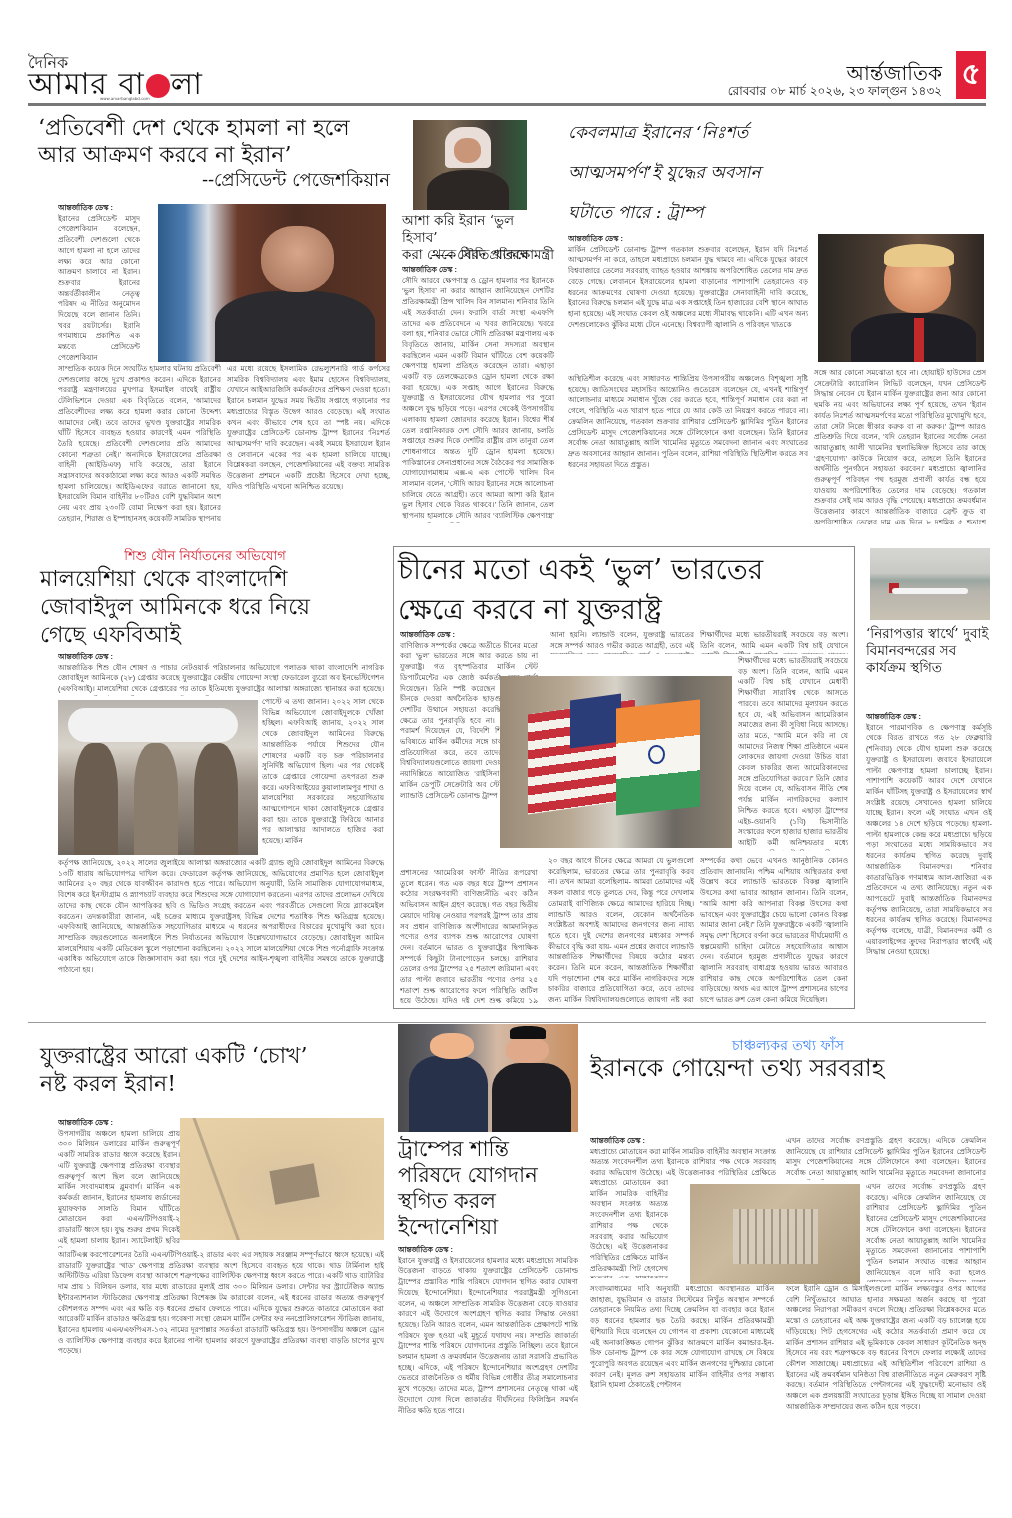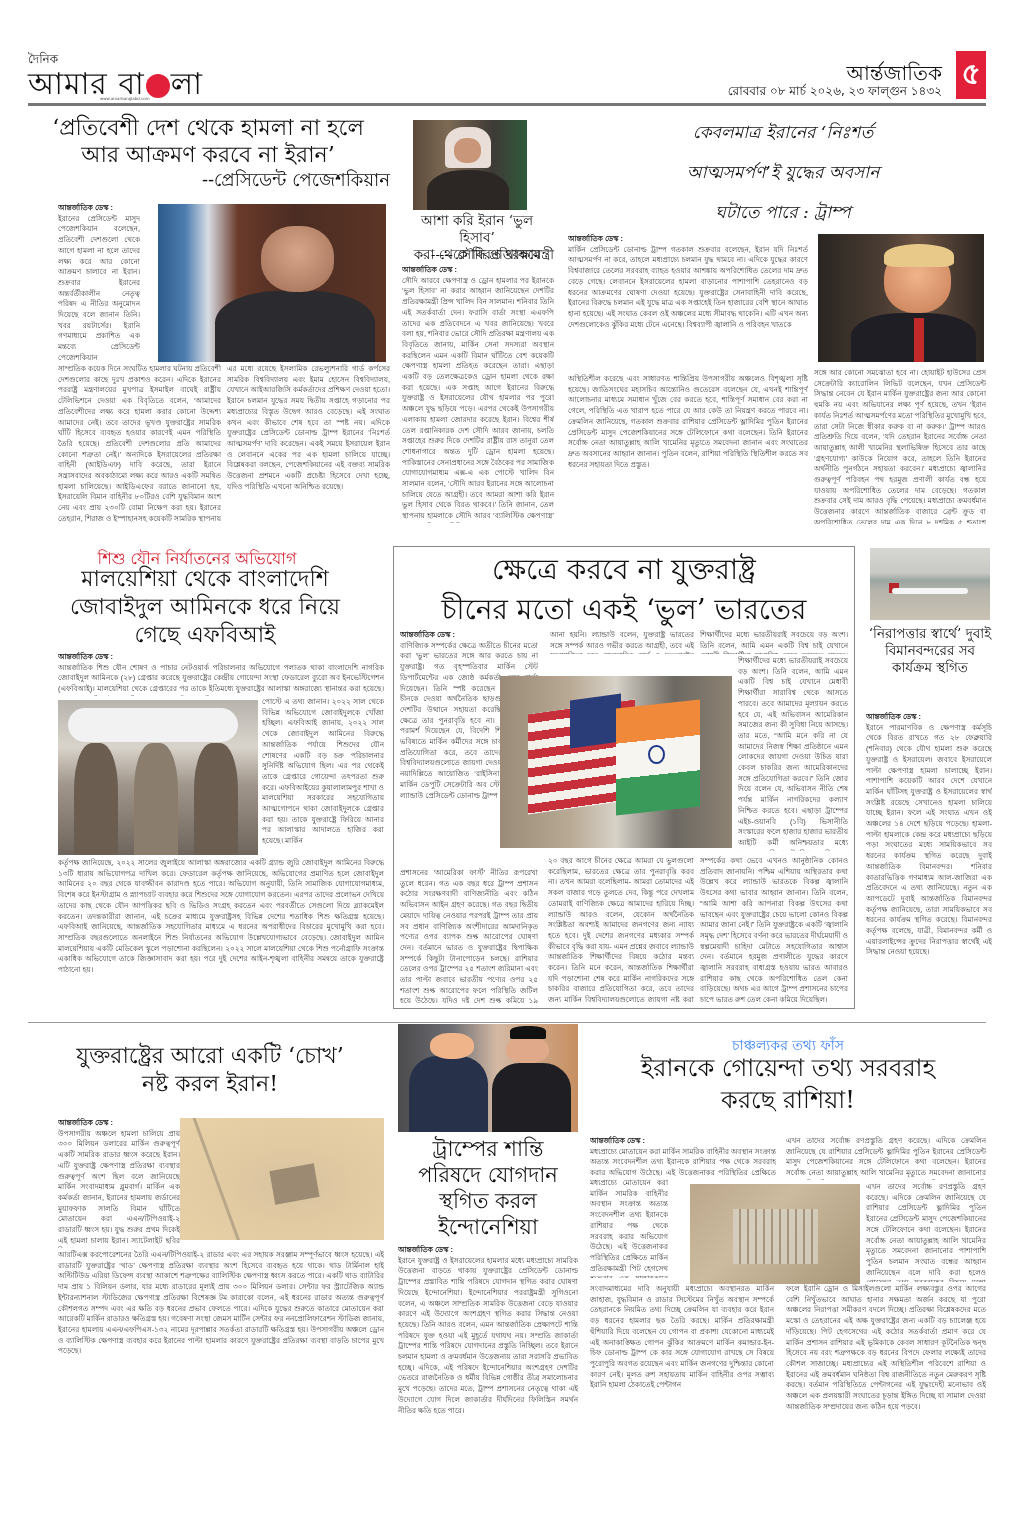--- a/index.html
+++ b/index.html
@@ -1,29 +1,29 @@
 <!DOCTYPE html>
 <html><head>
 <meta charset="utf-8">
 <style>
   * { box-sizing: border-box; margin: 0; padding: 0; }
   html, body { width: 1012px; height: 1518px; background: #ffffff; overflow: hidden; }
   body { font-family: "DejaVu Serif", serif; color: #1a1a1a; position: relative; }
 
   .abs { position: absolute; }
-  .brand-small { left: 28px; top: 50px; font-size: 12px; color: #222; font-family: "DejaVu Sans", sans-serif; }
+  .brand-small { left: 28px; top: 50px; font-size: 16px; color: #222; font-family: "DejaVu Sans", sans-serif; }
   .brand-main { left: 28px; top: 60px; font-size: 30px; font-family: "DejaVu Serif", serif; color: #111; letter-spacing: 1px; white-space: nowrap; }
   .brand-main .accent { display: inline-block; width: 24px; height: 24px; border-radius: 50%; background: #e3203a; vertical-align: middle; margin: 0 1px; }
   .brand-url { left: 100px; top: 96px; font-size: 4px; color: #555; font-family: "DejaVu Sans", sans-serif; }
   .section-label { right: 70px; top: 58px; font-size: 20px; color: #111; font-family: "DejaVu Serif", serif; }
   .date-line { right: 70px; top: 82px; font-size: 12px; color: #111; font-family: "DejaVu Sans", sans-serif; }
   .page-badge { left: 956px; top: 51px; width: 30px; height: 48px; background: #e3203a; color: #fff; font-size: 30px; font-weight: bold; text-align: center; line-height: 46px; font-family: "DejaVu Sans", sans-serif; }
   .mast-rule { left: 28px; top: 103px; width: 958px; height: 3px; background: #777; }
 
-  .headline { font-family: "DejaVu Serif", serif; color: #111; text-align: center; line-height: 1.18; }
+  .headline { font-family: "DejaVu Serif", serif; color: #111; text-align: left; line-height: 1.18; }
   .kicker { font-family: "DejaVu Serif", serif; color: #d41f2e; text-align: center; }
   .body-text { font-family: Liberation Sans, sans-serif; font-size: 7.3px; line-height: 10.7px; color: #333; text-align: justify; overflow: hidden; }
   .byline { font-weight: bold; display: block; color: #222; }
   .photo { overflow: hidden; }
 
   .boxed { border: 1px solid #888; }
   .rule-h { height: 1px; background: #999; }
 
   
   .ph-pezeshkian { background: linear-gradient(90deg, #2d5b8a 0%, #4d7db0 12%, #d8dde4 22%, #6a3a2a 35%, #4b2c22 60%, #5c3526 100%); }
@@ -133,21 +133,21 @@
   <div class="face"></div>
   <div class="hair"></div>
 </div>
 <div class="abs body-text" style="left:568px; top:374px; width:240px; height:150px;">
   <span>অস্থিতিশীল করেছে এবং সাধারণত শান্তিপ্রিয় উপসাগরীয় অঞ্চলেও বিশৃঙ্খলা সৃষ্টি হয়েছে। জাতিসংঘের মহাসচিব আন্তোনিও গুতেরেস বলেছেন যে, এখনই শান্তিপূর্ণ আলোচনার মাধ্যমে সমাধান খুঁজে বের করতে হবে, শান্তিপূর্ণ সমাধান বের করা না গেলে, পরিস্থিতি এত খারাপ হতে পারে যে আর কেউ তা নিয়ন্ত্রণ করতে পারবে না। ক্রেমলিন জানিয়েছে, গতকাল শুক্রবার রাশিয়ার প্রেসিডেন্ট ভ্লাদিমির পুতিন ইরানের প্রেসিডেন্ট মাসুদ পেজেশকিয়ানের সঙ্গে টেলিফোনে কথা বলেছেন। তিনি ইরানের সর্বোচ্চ নেতা আয়াতুল্লাহ আলি খামেনির মৃত্যুতে সমবেদনা জানান এবং সংঘাতের দ্রুত অবসানের আহ্বান জানান। পুতিন বলেন, রাশিয়া পরিস্থিতি স্থিতিশীল করতে সব ধরনের সহায়তা দিতে প্রস্তুত।</span>
 </div>
 <div class="abs body-text" style="left:814px; top:368px; width:172px; height:156px;">
   <span>সঙ্গে আর কোনো সমঝোতা হবে না। হোয়াইট হাউসের প্রেস সেক্রেটারি ক্যারোলিন লিভিট বলেছেন, যখন প্রেসিডেন্ট সিদ্ধান্ত নেবেন যে ইরান মার্কিন যুক্তরাষ্ট্রের জন্য আর কোনো হুমকি নয় এবং অভিযানের লক্ষ্য পূর্ণ হয়েছে, তখন ‘ইরান কার্যত নিঃশর্ত আত্মসমর্পণের মতো পরিস্থিতির মুখোমুখি হবে, তারা সেটা নিজে স্বীকার করুক বা না করুক।’ ট্রাম্প আরও প্রতিশ্রুতি দিয়ে বলেন, ‘যদি তেহরান ইরানের সর্বোচ্চ নেতা আয়াতুল্লাহ আলী খামেনির স্থলাভিষিক্ত হিসেবে তার কাছে ‘গ্রহণযোগ্য’ কাউকে নিয়োগ করে, তাহলে তিনি ইরানের অর্থনীতি পুনর্গঠনে সহায়তা করবেন।’ মধ্যপ্রাচ্যে জ্বালানির গুরুত্বপূর্ণ পরিবহন পথ হরমুজ প্রণালী কার্যত বন্ধ হয়ে যাওয়ায় অপরিশোধিত তেলের দাম বেড়েছে। গতকাল শুক্রবার সেই দাম আরও বৃদ্ধি পেয়েছে। মধ্যপ্রাচ্যে ক্রমবর্ধমান উত্তেজনার কারণে আন্তর্জাতিক বাজারে ব্রেন্ট ক্রুড বা অপরিশোধিত তেলের দাম এক দিনে ৮ দশমিক ৫ শতাংশ বেড়ে প্রতি ব্যারেল ৯২ দশমিক ৬৯ মার্কিন ডলারে পৌঁছেছে। এই উল্লম্ফন তেলের দামে সাপ্তাহিক প্রায় ৩০ শতাংশ বৃদ্ধি ঘটিয়েছে।</span>
 </div>
 
-<div class="abs kicker" style="left:32px; top:546px; width:330px; font-size:16px;">শিশু যৌন নির্যাতনের অভিযোগ</div>
+<div class="abs kicker" style="left:40px; top:546px; width:330px; font-size:13px;">শিশু যৌন নির্যাতনের অভিযোগ</div>
 <div class="abs headline" style="left:40px; top:565px; width:330px; font-size:22px; line-height:28px;">
   <div>মালয়েশিয়া থেকে বাংলাদেশি</div>
   <div>জোবাইদুল আমিনকে ধরে নিয়ে</div>
   <div>গেছে এফবিআই</div>
 </div>
 <div class="abs body-text" style="left:58px; top:652px; width:326px; height:44px;">
   <span class="byline">আন্তর্জাতিক ডেস্ক :</span>
   <span>আন্তর্জাতিক শিশু যৌন শোষণ ও পাচার নেটওয়ার্ক পরিচালনার অভিযোগে পলাতক থাকা বাংলাদেশি নাগরিক জোবাইদুল আমিনকে (২৮) গ্রেপ্তার করেছে যুক্তরাষ্ট্রের কেন্দ্রীয় গোয়েন্দা সংস্থা ফেডারেল ব্যুরো অব ইনভেস্টিগেশন (এফবিআই)। মালয়েশিয়া থেকে গ্রেপ্তারের পর তাকে ইতিমধ্যে যুক্তরাষ্ট্রের আলাস্কা অঙ্গরাজ্যে স্থানান্তর করা হয়েছে। শুক্রবার এফবিআইয়ের পরিচালক কাশ প্যাটেল সামাজিক যোগাযোগমাধ্যম এক্স-এ এক</span>
 </div>
 <div class="abs photo ph-fbi" style="left:58px; top:700px; width:200px; height:155px;">
@@ -158,22 +158,22 @@
 </div>
 <div class="abs body-text" style="left:262px; top:697px; width:122px; height:158px;">
   <span>পোস্টে এ তথ্য জানান। ২০২২ সাল থেকে বিভিন্ন অভিযোগে জোবাইদুলকে খোঁজা হচ্ছিল। এফবিআই জানায়, ২০২২ সাল থেকে জোবাইদুল আমিনের বিরুদ্ধে আন্তর্জাতিক পর্যায়ে শিশুদের যৌন শোষণের একটি বড় চক্র পরিচালনার সুনির্দিষ্ট অভিযোগ ছিল। এর পর থেকেই তাকে গ্রেপ্তারে গোয়েন্দা তৎপরতা শুরু করে। এফবিআইয়ের কুয়ালালামপুর শাখা ও মালয়েশিয়া সরকারের সহযোগিতায় আত্মগোপনে থাকা জোবাইদুলকে গ্রেপ্তার করা হয়। তাকে যুক্তরাষ্ট্রে ফিরিয়ে আনার পর আলাস্কার আদালতে হাজির করা হয়েছে। মার্কিন</span>
 </div>
 <div class="abs body-text" style="left:58px; top:858px; width:326px; height:160px;">
   <span>কর্তৃপক্ষ জানিয়েছে, ২০২২ সালের জুলাইয়ে আলাস্কা অঙ্গরাজ্যের একটি গ্র্যান্ড জুরি জোবাইদুল আমিনের বিরুদ্ধে ১৩টি ধারায় অভিযোগপত্র দাখিল করে। ফেডারেল কর্তৃপক্ষ জানিয়েছে, অভিযোগের প্রমাণিত হলে জোবাইদুল আমিনের ২০ বছর থেকে যাবজ্জীবন কারাদণ্ড হতে পারে। অভিযোগ অনুযায়ী, তিনি সামাজিক যোগাযোগমাধ্যম, বিশেষ করে ইনস্টাগ্রাম ও স্ন্যাপচ্যাট ব্যবহার করে শিশুদের সঙ্গে যোগাযোগ করতেন। এরপর তাদের প্রলোভন দেখিয়ে তাদের কাছ থেকে যৌন আপত্তিকর ছবি ও ভিডিও সংগ্রহ করতেন এবং পরবর্তীতে সেগুলো দিয়ে ব্ল্যাকমেইল করতেন। তদন্তকারীরা জানান, এই চক্রের মাধ্যমে যুক্তরাষ্ট্রসহ বিভিন্ন দেশের শতাধিক শিশু ক্ষতিগ্রস্ত হয়েছে। এফবিআই জানিয়েছে, আন্তর্জাতিক সহযোগিতার মাধ্যমে এ ধরনের অপরাধীদের বিচারের মুখোমুখি করা হবে। সাম্প্রতিক বছরগুলোতে অনলাইনে শিশু নির্যাতনের অভিযোগ উল্লেখযোগ্যভাবে বেড়েছে। জোবাইদুল আমিন মালয়েশিয়ায় একটি মেডিকেল স্কুলে পড়াশোনা করছিলেন। ২০২২ সালে মালয়েশিয়া থেকে শিশু পর্নোগ্রাফি সংক্রান্ত একাধিক অভিযোগে তাকে জিজ্ঞাসাবাদ করা হয়। পরে দুই দেশের আইন-শৃঙ্খলা বাহিনীর সমন্বয়ে তাকে যুক্তরাষ্ট্রে পাঠানো হয়।</span>
 </div>
 
 <div class="abs boxed" style="left:393px; top:546px; width:462px; height:463px;"></div>
 <div class="abs headline" style="left:398px; top:550px; width:452px; font-size:28px; line-height:40px;">
+  <div>চীনের মতো একই ‘ভুল’ ভারতের</div>
   <div>ক্ষেত্রে করবে না যুক্তরাষ্ট্র</div>
-  <div>চীনের মতো একই ‘ভুল’ ভারতের</div>
 </div>
 <div class="abs body-text" style="left:400px; top:630px; width:138px; height:235px;">
   <span class="byline">আন্তর্জাতিক ডেস্ক :</span>
   <span>বাণিজ্যিক সম্পর্কের ক্ষেত্রে অতীতে চীনের মতো করা ‘ভুল’ ভারতের সঙ্গে আর করতে চায় না যুক্তরাষ্ট্র। গত বৃহস্পতিবার মার্কিন স্টেট ডিপার্টমেন্টের এক জ্যেষ্ঠ কর্মকর্তা এমন বার্তা দিয়েছেন। তিনি স্পষ্ট করেছেন যে, অতীতে চীনকে দেওয়া অর্থনৈতিক ছাড়গুলো যেভাবে দেশটির উত্থানে সহায়তা করেছিল, ভারতের ক্ষেত্রে তার পুনরাবৃত্তি হবে না। এছাড়া তিনি পরামর্শ দিয়েছেন যে, বিদেশি শিক্ষার্থীরা যদি ভবিষ্যতে মার্কিন কর্মীদের সঙ্গে চাকরির বাজারে প্রতিযোগিতা করে, তবে তাদের যুক্তরাষ্ট্রের বিশ্ববিদ্যালয়গুলোতে জায়গা দেওয়া উচিত নয়। নয়াদিল্লিতে আয়োজিত ‘রাইসিনা ডায়ালগ’-এ মার্কিন ডেপুটি সেক্রেটারি অব স্টেট ক্রিস্টোফার ল্যান্ডাউ প্রেসিডেন্ট ডোনাল্ড ট্রাম্প</span>
 </div>
 <div class="abs body-text" style="left:550px; top:630px; width:144px; height:24px;">
   <span>আনা হয়নি। ল্যান্ডাউ বলেন, যুক্তরাষ্ট্র ভারতের সঙ্গে সম্পর্ক আরও গভীর করতে আগ্রহী, তবে এই সহযোগিতা হবে পারস্পরিক স্বার্থ ও যুক্তরাষ্ট্রের জাতীয় স্বার্থের ভিত্তিতে। তিনি বলেন,</span>
 </div>
 <div class="abs body-text" style="left:700px; top:630px; width:148px; height:24px;">
   <span>শিক্ষার্থীদের মধ্যে ভারতীয়রাই সবচেয়ে বড় অংশ। তিনি বলেন, আমি এমন একটি বিশ্ব চাই যেখানে মেধাবী শিক্ষার্থীরা সারাবিশ্ব থেকে আসতে পারবে। তবে আমাদের মূল্যায়ন করতে হবে যে, এই অভিবাসন আমেরিকান সমাজের জন্য কী সুবিধা নিয়ে আসছে। তার মতে, “আমি মনে করি না যে আমাদের নিজস্ব শিক্ষা প্রতিষ্ঠানে এমন লোকদের জায়গা দেওয়া উচিত যারা কেবল চাকরির জন্য আমেরিকানদের সঙ্গে প্রতিযোগিতা করবে।” তিনি জোর দিয়ে বলেন যে, অভিবাসন নীতি শেষ পর্যন্ত মার্কিন নাগরিকদের কল্যাণ নিশ্চিত করতে হবে। এছাড়া ট্রাম্পের এইচ-ওয়ানবি (১বি) ভিসানীতি সংস্কারের ফলে হাজার হাজার ভারতীয় আইটি কর্মী অনিশ্চয়তার মধ্যে পড়েছেন। ভিসা স্ট্যাম্পিংয়ে বিলম্বের কারণে অনেক কর্মী ভারতে আটকা পড়েছেন। ভারত সরকার এ বিষয়ে উদ্বেগ প্রকাশ করলেও বৃহত্তর</span>
@@ -239,21 +239,20 @@
   <div>ইন্দোনেশিয়া</div>
 </div>
 <div class="abs body-text" style="left:398px; top:1245px; width:180px; height:210px;">
   <span class="byline">আন্তর্জাতিক ডেস্ক :</span>
   <span>ইরানে যুক্তরাষ্ট্র ও ইসরায়েলের হামলার মধ্যে মধ্যপ্রাচ্যে সামরিক উত্তেজনা বাড়তে থাকায় যুক্তরাষ্ট্রের প্রেসিডেন্ট ডোনাল্ড ট্রাম্পের প্রস্তাবিত শান্তি পরিষদে যোগদান স্থগিত করার ঘোষণা দিয়েছে ইন্দোনেশিয়া। ইন্দোনেশিয়ার পররাষ্ট্রমন্ত্রী সুগিওনো বলেন, এ অঞ্চলে সাম্প্রতিক সামরিক উত্তেজনা বেড়ে যাওয়ার কারণে এই উদ্যোগে অংশগ্রহণ স্থগিত করার সিদ্ধান্ত নেওয়া হয়েছে। তিনি আরও বলেন, এমন আন্তর্জাতিক প্রেক্ষাপটে শান্তি পরিষদে যুক্ত হওয়া এই মুহূর্তে যথাযথ নয়। সম্প্রতি জাকার্তা ট্রাম্পের শান্তি পরিষদে যোগদানের প্রস্তুতি নিচ্ছিল। তবে ইরানে চলমান হামলা ও ক্রমবর্ধমান উত্তেজনায় তারা সরাসরি প্রভাবিত হচ্ছে। এদিকে, এই পরিষদে ইন্দোনেশিয়ার অংশগ্রহণ দেশটির ভেতরে রাজনৈতিক ও ধর্মীয় বিভিন্ন গোষ্ঠীর তীব্র সমালোচনার মুখে পড়েছে। তাদের মতে, ট্রাম্প প্রশাসনের নেতৃত্বে থাকা এই উদ্যোগে যোগ দিলে জাকার্তার দীর্ঘদিনের ফিলিস্তিন সমর্থন নীতির ক্ষতি হতে পারে।</span>
 </div>
 
 <div class="abs kicker" style="left:590px; top:1034px; width:396px; font-size:14px; color:#3b82f6;">চাঞ্চল্যকর তথ্য ফাঁস</div>
 <div class="abs headline" style="left:590px; top:1052px; width:396px; font-size:24px; line-height:32px;">
   <div>ইরানকে গোয়েন্দা তথ্য সরবরাহ</div>
-  <div>করছে রাশিয়া!</div>
 </div>
 <div class="abs body-text" style="left:590px; top:1136px; width:186px; height:40px;">
   <span class="byline">আন্তর্জাতিক ডেস্ক :</span>
   <span>মধ্যপ্রাচ্যে মোতায়েন করা মার্কিন সামরিক বাহিনীর অবস্থান সংক্রান্ত অত্যন্ত সংবেদনশীল তথ্য ইরানকে রাশিয়ার পক্ষ থেকে সরবরাহ করার অভিযোগ উঠেছে। এই উত্তেজনাকর পরিস্থিতির প্রেক্ষিতে মার্কিন প্রতিরক্ষামন্ত্রী পিট হেগসেথ শুক্রবার এক সাক্ষাৎকারে তেহরান ও মস্কোকে কড়া ভাষায় সতর্ক করেছেন। হেগসেথ স্পষ্ট জানিয়েছেন যে, রাশিয়া যদি ছোটখাটো গতিবিধি ওয়াশিংটন নিবিড়ভাবে পর্যবেক্ষণ করছে এবং সেই অনুযায়ী পরবর্তী পদক্ষেপ পরিকল্পনা সাজানো হচ্ছে।</span>
 </div>
 <div class="abs body-text" style="left:590px; top:1178px; width:78px; height:100px;">
   <span>মধ্যপ্রাচ্যে মোতায়েন করা মার্কিন সামরিক বাহিনীর অবস্থান সংক্রান্ত অত্যন্ত সংবেদনশীল তথ্য ইরানকে রাশিয়ার পক্ষ থেকে সরবরাহ করার অভিযোগ উঠেছে। এই উত্তেজনাকর পরিস্থিতির প্রেক্ষিতে মার্কিন প্রতিরক্ষামন্ত্রী পিট হেগসেথ শুক্রবার এক সাক্ষাৎকারে তেহরান ও মস্কোকে কড়া ভাষায় সতর্ক করেছেন। হেগসেথ স্পষ্ট জানিয়েছেন যে, রাশিয়া যদি ছোটখাটো গতিবিধি ওয়াশিংটন নিবিড়ভাবে পর্যবেক্ষণ করছে এবং সেই অনুযায়ী পরবর্তী পদক্ষেপ পরিকল্পনা সাজানো হচ্ছে।</span>
 </div>
 <div class="abs photo ph-sat" style="left:690px; top:1184px; width:170px; height:100px;">
   <div class="base"></div>

